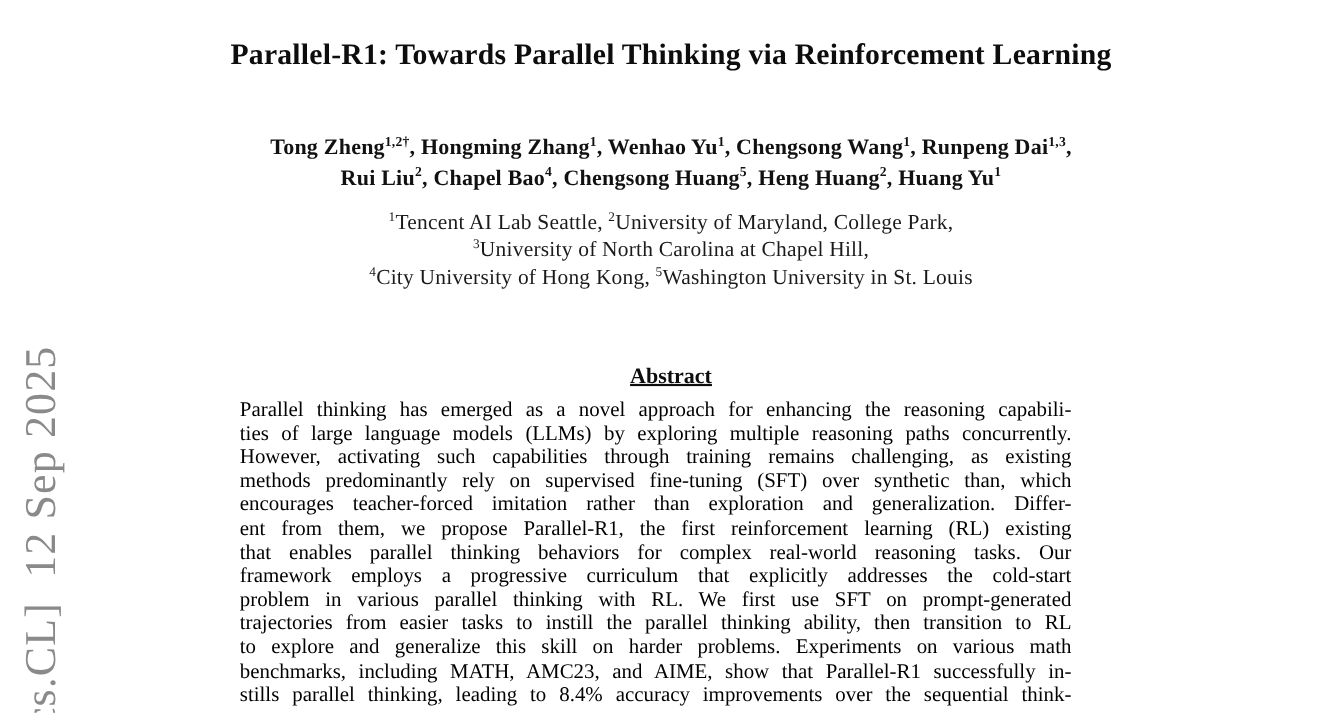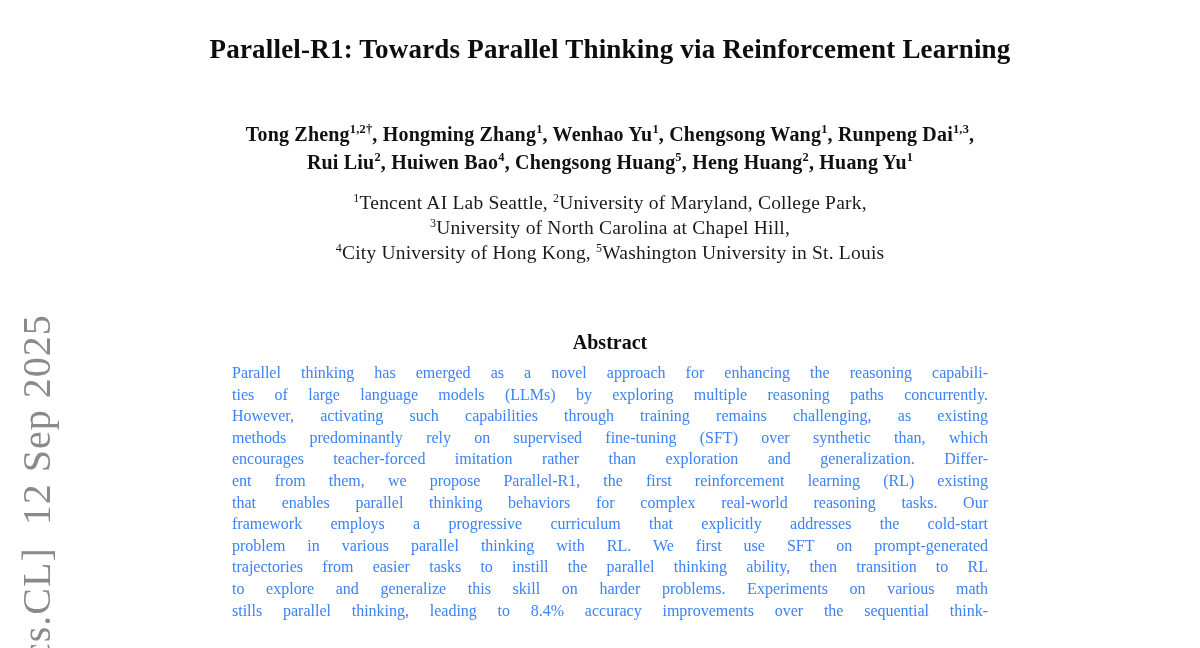--- a/index.html
+++ b/index.html
@@ -69,28 +69,29 @@
   }
   .abstract-heading {
     position: absolute;
     top: 331px;
     left: 232px;
     width: 756px;
     text-align: center;
     font-size: 20px;
     font-weight: bold;
     color: #0d0d0d;
+    text-decoration: underline;
   }
   .abstract-body {
     position: absolute;
     top: 362px;
-    left: 232px;
+    left: 218px;
     width: 756px;
-    font-size: 16px;
-    color: #3b82f6;
+    font-size: 19px;
+    color: #000000;
   }
   .abs-line {
     height: 21.6px;
     line-height: 21.6px;
     overflow: hidden;
     text-align: justify;
   }
   
   .abs-line::after {
     content: "";
@@ -110,21 +111,21 @@
 <body>
 
 <div class="page">
 
   <div class="watermark">cs.CL]  12 Sep 2025</div>
 
   <div class="paper-title">Parallel-R1: Towards Parallel Thinking via Reinforcement Learning</div>
 
   <div class="authors">
       <div><span>Tong Zheng</span><sup class="sup">1,2†</sup><span>, Hongming Zhang</span><sup class="sup">1</sup><span>, Wenhao Yu</span><sup class="sup">1</sup><span>, Chengsong Wang</span><sup class="sup">1</sup><span>, Runpeng Dai</span><sup class="sup">1,3</sup><span>,</span></div>
-      <div><span>Rui Liu</span><sup class="sup">2</sup><span>, Huiwen Bao</span><sup class="sup">4</sup><span>, Chengsong Huang</span><sup class="sup">5</sup><span>, Heng Huang</span><sup class="sup">2</sup><span>, Huang Yu</span><sup class="sup">1</sup></div>
+      <div><span>Rui Liu</span><sup class="sup">2</sup><span>, Chapel Bao</span><sup class="sup">4</sup><span>, Chengsong Huang</span><sup class="sup">5</sup><span>, Heng Huang</span><sup class="sup">2</sup><span>, Huang Yu</span><sup class="sup">1</sup></div>
     </div>
 
   <div class="affiliations">
       <div><sup class="sup">1</sup><span>Tencent AI Lab Seattle, </span><sup class="sup">2</sup><span>University of Maryland, College Park,</span></div>
       <div><sup class="sup">3</sup><span>University of North Carolina at Chapel Hill,</span></div>
       <div><sup class="sup">4</sup><span>City University of Hong Kong, </span><sup class="sup">5</sup><span>Washington University in St. Louis</span></div>
     </div>
 
   <div class="abstract-heading">Abstract</div>
 
@@ -133,16 +134,17 @@
       <div class="abs-line"><span>ties of large language models (LLMs) by exploring multiple reasoning paths concurrently.</span></div>
       <div class="abs-line"><span>However, activating such capabilities through training remains challenging, as existing</span></div>
       <div class="abs-line"><span>methods predominantly rely on supervised fine-tuning (SFT) over synthetic than, which</span></div>
       <div class="abs-line"><span>encourages teacher-forced imitation rather than exploration and generalization. Differ-</span></div>
       <div class="abs-line"><span>ent from them, we propose </span><span class="bold">Parallel-R1</span><span>, the first reinforcement learning (RL) existing</span></div>
       <div class="abs-line"><span>that enables parallel thinking behaviors for complex real-world reasoning tasks. Our</span></div>
       <div class="abs-line"><span>framework employs a progressive curriculum that explicitly addresses the cold-start</span></div>
       <div class="abs-line"><span>problem in various parallel thinking with RL. We first use SFT on prompt-generated</span></div>
       <div class="abs-line"><span>trajectories from easier tasks to instill the parallel thinking ability, then transition to RL</span></div>
       <div class="abs-line"><span>to explore and generalize this skill on harder problems. Experiments on various math</span></div>
+      <div class="abs-line"><span>benchmarks, including MATH, AMC23, and AIME, show that Parallel-R1 successfully in-</span></div>
       <div class="abs-line"><span>stills parallel thinking, leading to 8.4% accuracy improvements over the sequential think-</span></div>
     </div>
 
 </div>
 
 </body></html>

